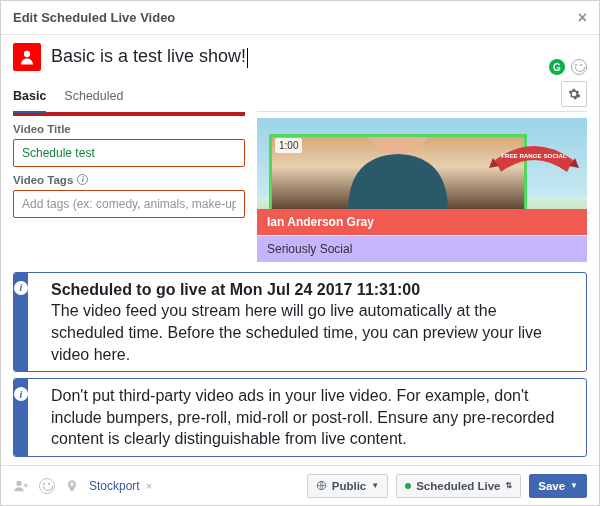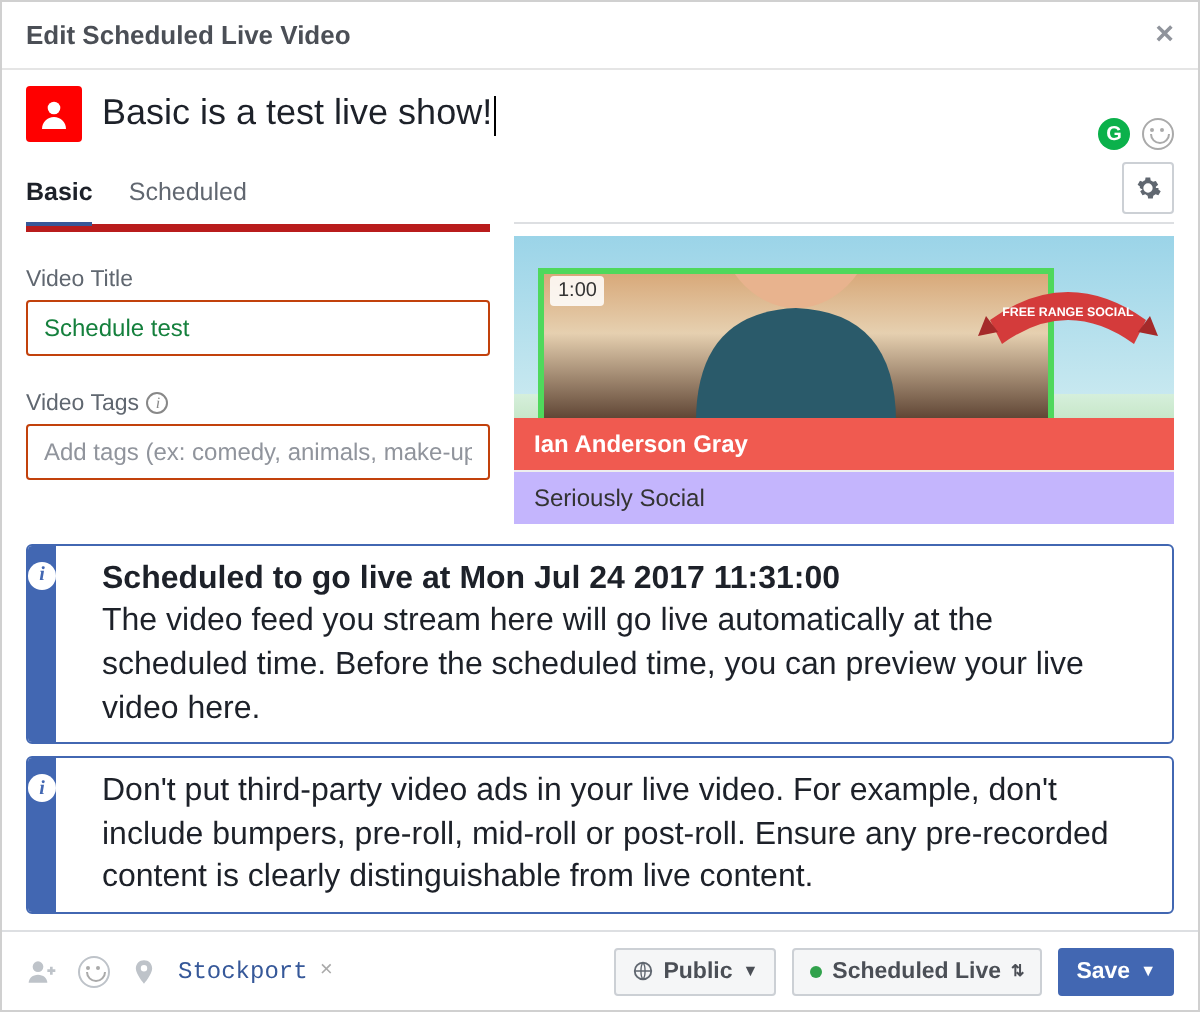--- a/index.html
+++ b/index.html
@@ -17,21 +17,21 @@
   .smiley { width:16px; height:16px; border:1px solid #aaa; border-radius:50%; position:relative; }
   .smiley::before { content:""; position:absolute; width:2px; height:2px; background:#aaa; border-radius:50%; top:4px; left:3px; box-shadow:5px 0 0 #aaa; }
   .smiley::after { content:""; position:absolute; width:8px; height:4px; border:1px solid #aaa; border-top:none; border-radius:0 0 8px 8px; top:7px; left:3px; }
   
   .main { flex:1; display:flex; padding:6px 12px 10px 12px; gap:12px; overflow:hidden; }
   .left { width:232px; display:flex; flex-direction:column; }
   .tabs { display:flex; gap:18px; border-bottom:4px solid #b91c1c; width:100%; font-size:12.5px; }
   .tab { padding:8px 0 8px 0; color:#616770; cursor:pointer; }
   .tab.active { color:#1d2129; font-weight:600; border-bottom:2px solid #385898; margin-bottom:-1px;}
   .gear-box { width:26px; height:26px; border:1px solid #ccd0d5; border-radius:2px; display:flex; align-items:center; justify-content:center; cursor:pointer; }
-  .field-label { font-size:11.5px; font-weight:400; color:#606770; margin-top:18px; margin-bottom:4px; display:flex; gap:4px;}
+  .field-label { font-size:11.5px; font-weight:700; color:#606770; margin-top:7px; margin-bottom:4px; display:flex; gap:4px;}
   .text-input { width:100%; height:28px; border:1px solid #c2410c; border-radius:2px; padding:0 8px; font-size:12px; color:#15803d; }
   .text-input::placeholder { color:#90949c; }
   .info-circ { width:11px; height:11px; border:1px solid #888; border-radius:50%; display:inline-flex; align-items:center; justify-content:center; font-size:8px; font-style:italic; color:#888; font-family:Georgia, serif;}
   
   .right { flex:1; display:flex; flex-direction:column; }
   .tabs-row2 { display:flex; justify-content:flex-end; border-bottom:1px solid #dddfe2; padding-bottom:4px; margin-bottom:6px;}
   .preview { flex:1; background:#000; position:relative; overflow:hidden;}
   .sky { position:absolute; inset:0; background:linear-gradient(to bottom, #9bd4e8 0%, #c7e8f0 55%, #d5efdb 55%, #8cc47a 100%); }
   .frame { position:absolute; top:16px; left:12px; right:60px; bottom:48px; border:3px solid #4fd85c; background:linear-gradient(180deg,#d8a97a 0%, #e6d0b0 40%, #5a4030 100%); display:flex; align-items:flex-start; overflow:hidden;}
   .person { position:absolute; left:50%; bottom:0; transform:translateX(-50%); }
@@ -43,21 +43,21 @@
   
   .notices { padding:0 12px; display:flex; flex-direction:column; gap:6px; }
   .notice { border:1px solid #4267b2; border-radius:3px; display:flex; overflow:hidden; }
   .notice .bar { width:24px; background:#4267b2; display:flex; align-items:flex-start; justify-content:center; padding-top:8px;}
   .notice .bar .i { width:14px; height:14px; background:#fff; border-radius:50%; color:#4267b2; font-size:10px; font-weight:bold; font-style:italic; display:flex; align-items:center; justify-content:center; font-family:Georgia,serif;}
   .notice .body { padding:6px 23px; font-size:16px; line-height:1.35; color:#1d2129;}
   .notice .body b { font-weight:700; }
   
   .footer { height:40px; border-top:1px solid #dddfe2; margin-top:8px; display:flex; align-items:center; padding:0 12px; gap:8px; color:#90949c;}
   .foot-left { display:flex; align-items:center; gap:10px; }
-  .loc-chip { display:flex; align-items:center; gap:6px; font-size:12px; color:#365899;font-family:Liberation Mono, monospace;}
+  .loc-chip { display:flex; align-items:center; gap:6px; font-size:12px; color:#365899;}
   .loc-chip .x { color:#aaa; cursor:pointer; font-size:11px;}
   .spacer { flex:1; }
   .btn { height:24px; border:1px solid #ccd0d5; background:#f5f6f7; border-radius:2px; font-size:11.5px; padding:0 8px; display:inline-flex; align-items:center; gap:5px; cursor:pointer; color:#4b4f56; font-weight:600;}
   .btn .caret { font-size:8px; color:#4b4f56;}
   .btn .dot { width:6px; height:6px; background:#31a24c; border-radius:50%; }
   .btn.primary { background:#4267b2; border-color:#4267b2; color:#fff; }
   .foot-icon { color:#bec3c9; }
 </style>
 </head>
 <body>

